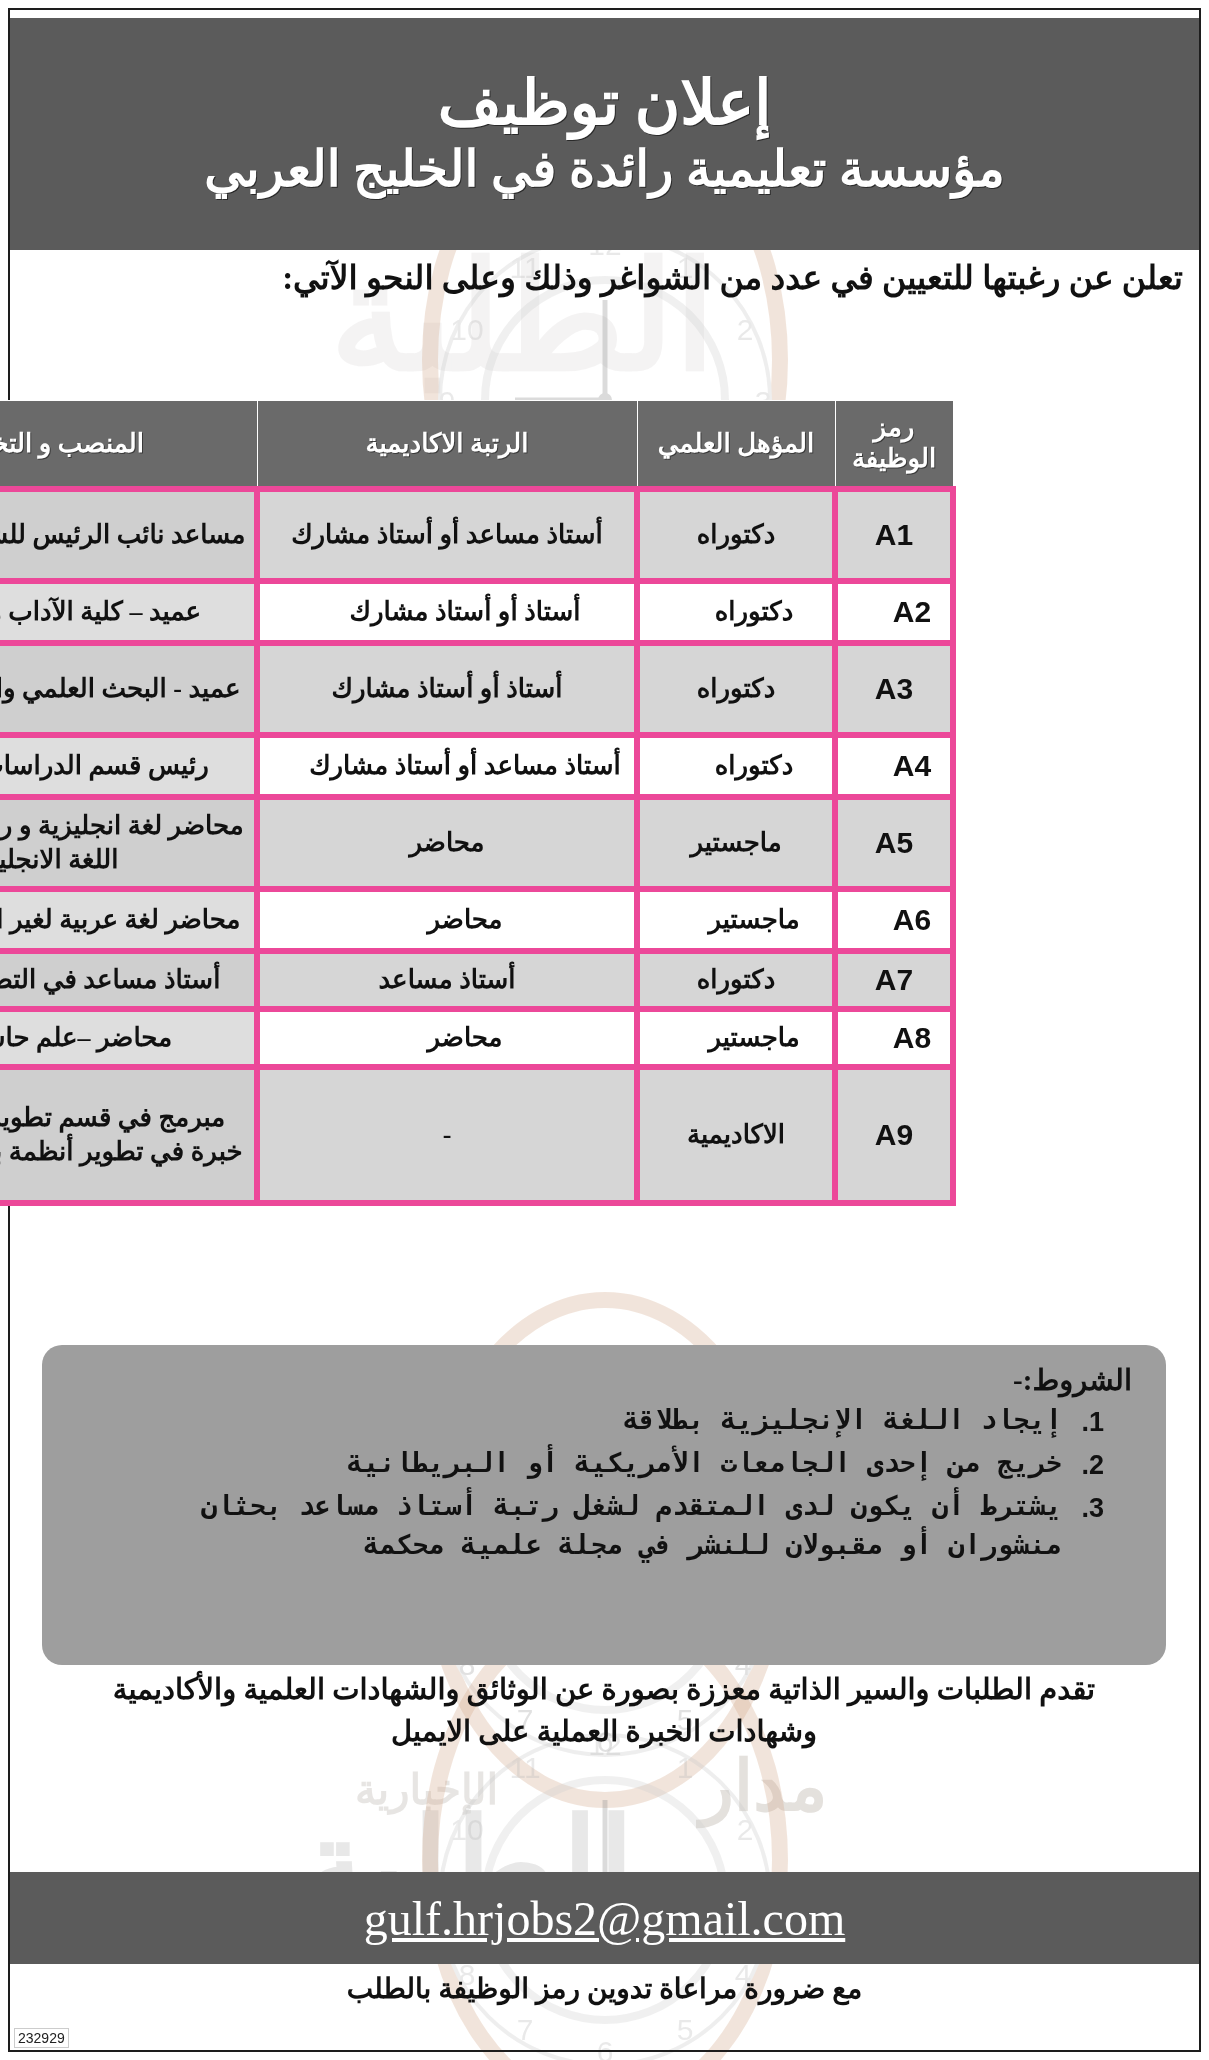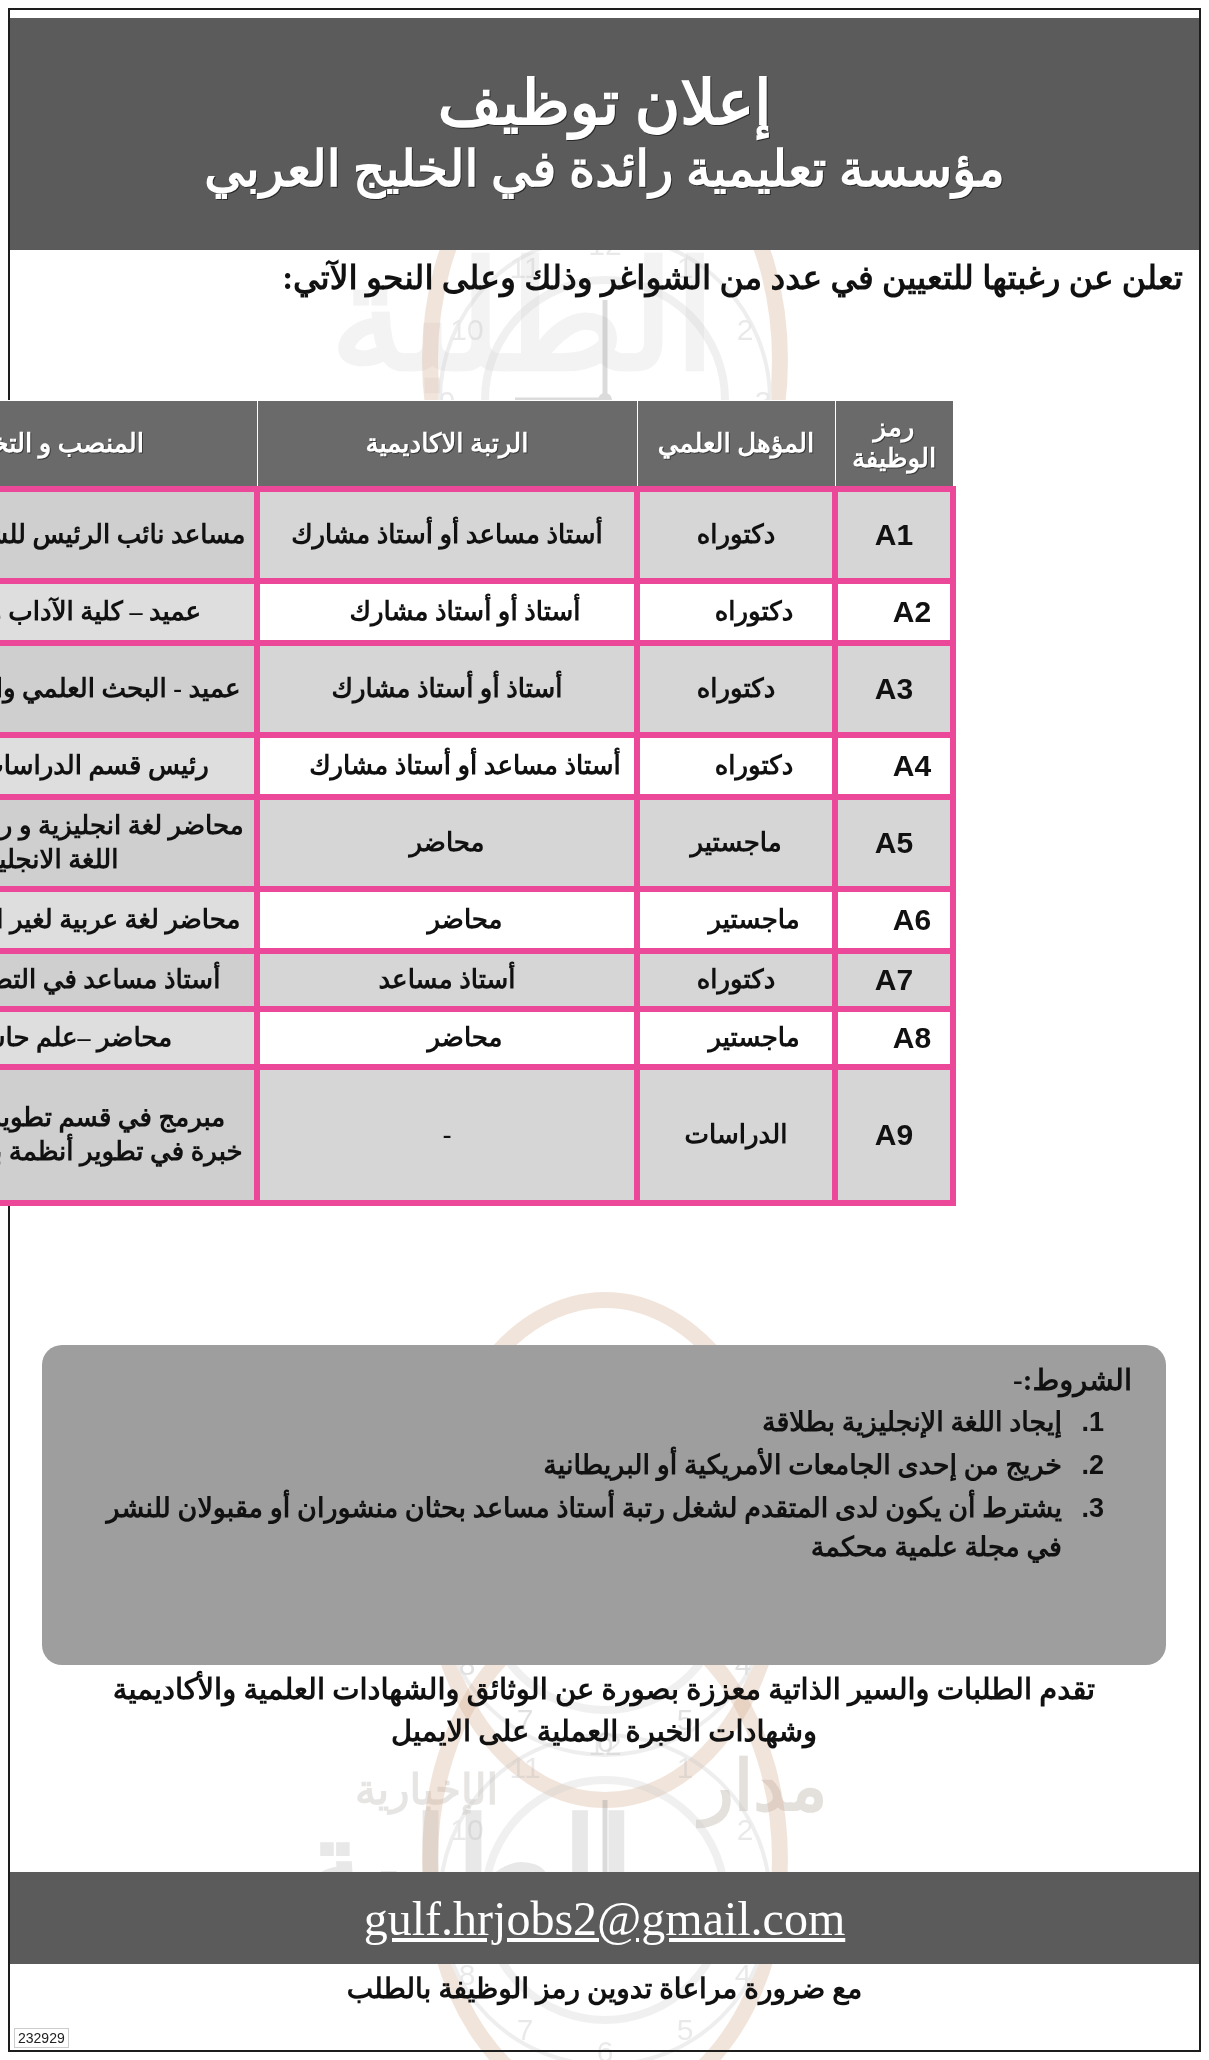--- a/index.html
+++ b/index.html
@@ -158,20 +158,21 @@
     font-size: 29px;
     font-weight: bold;
     text-align: right;
     margin-bottom: 6px;
   }
   ol.cond-list {
     list-style: none;
     counter-reset: cond;
     margin: 0;
     padding: 0 28px 0 0;
+    font-family: Liberation Mono, monospace;
   }
   ol.cond-list li {
     counter-increment: cond;
     color: #111111;
     font-size: 27px;
     font-weight: bold;
     line-height: 1.45;
     text-align: right;
     position: relative;
     padding-right: 42px;
@@ -431,21 +432,21 @@
           <td class="pos">أستاذ مساعد في التصميم الداخلي</td>
         </tr>
         <tr class="plain" style="height:58px">
           <td class="code">A8</td>
           <td>ماجستير</td>
           <td>محاضر</td>
           <td class="pos">محاضر –علم حاسوب</td>
         </tr>
         <tr class="shade" style="height:136px">
           <td class="code">A9</td>
-          <td>الدراسات</td>
+          <td>الاكاديمية</td>
           <td>-</td>
           <td class="pos">مبرمج في قسم تطوير التطبيقات – خبرة في تطوير أنظمة باستخدام Apex</td>
         </tr>
       </tbody>
     </table>
   </div>
 
   <div class="conditions">
     <div class="cond-title">الشروط:-</div>
     <ol class="cond-list">

